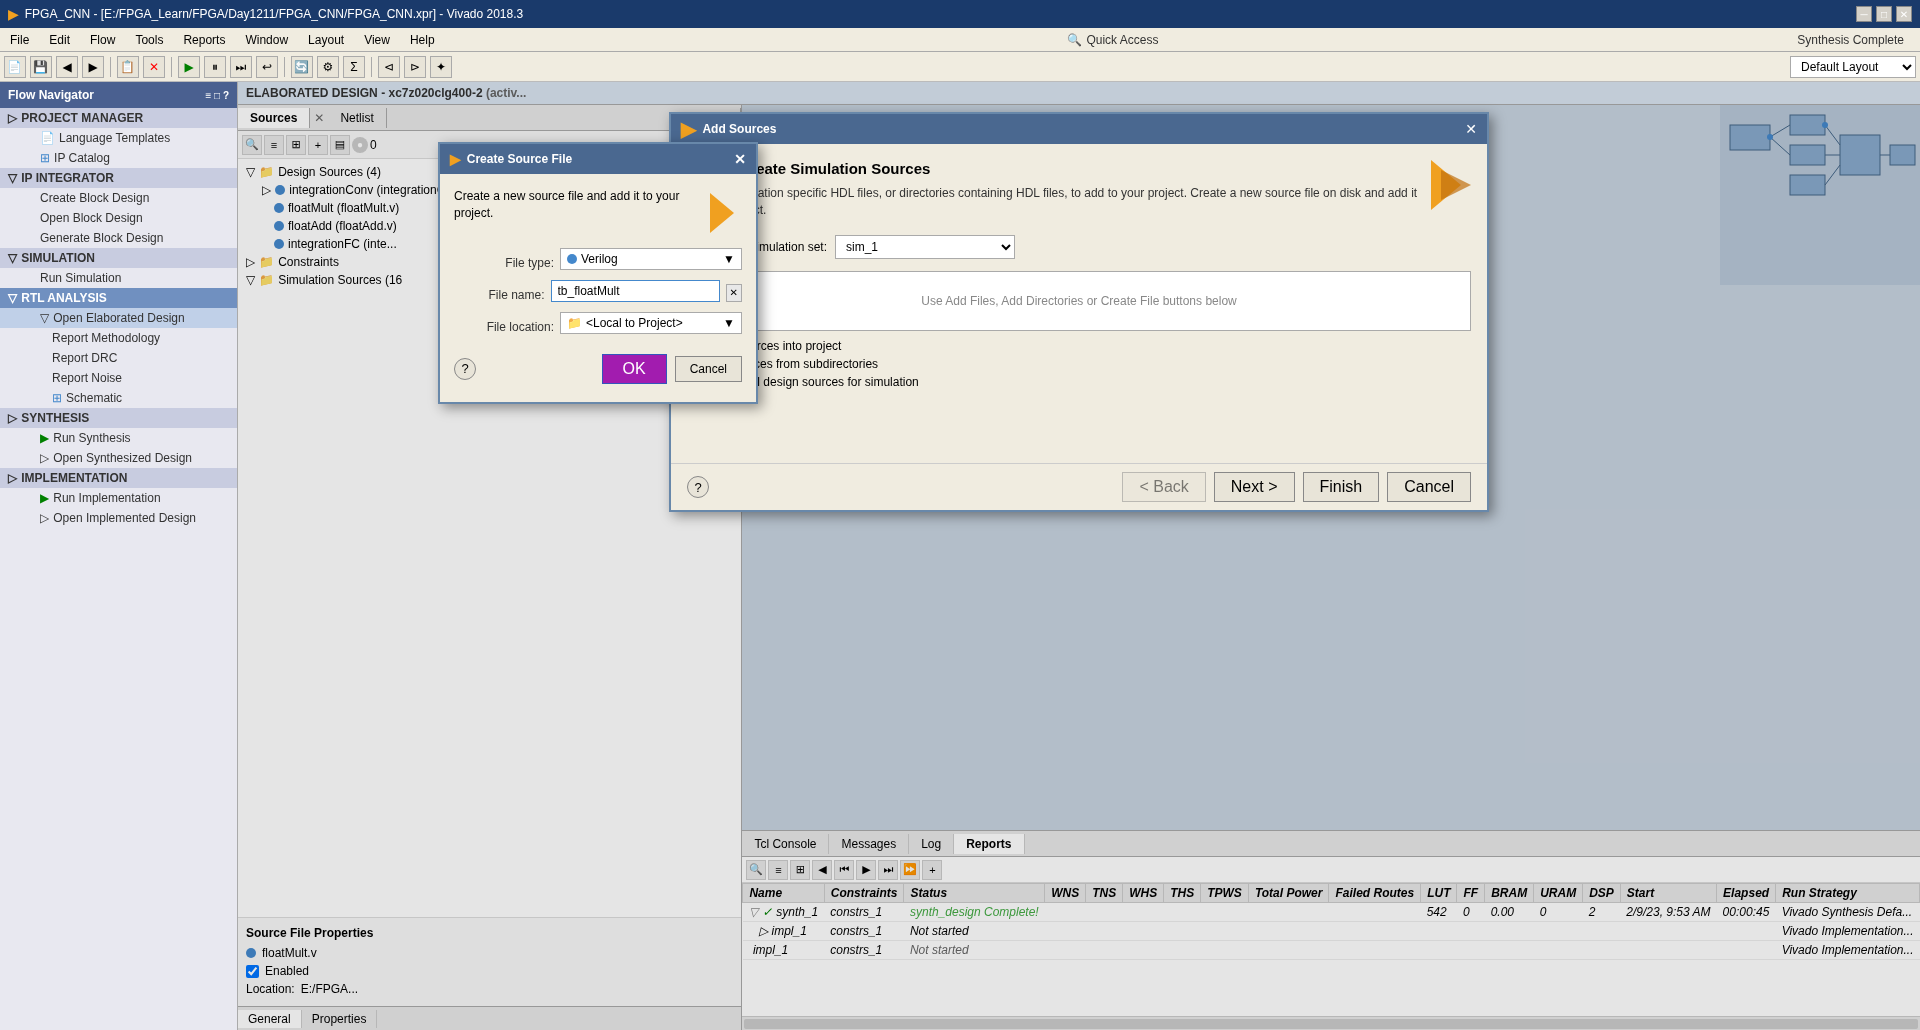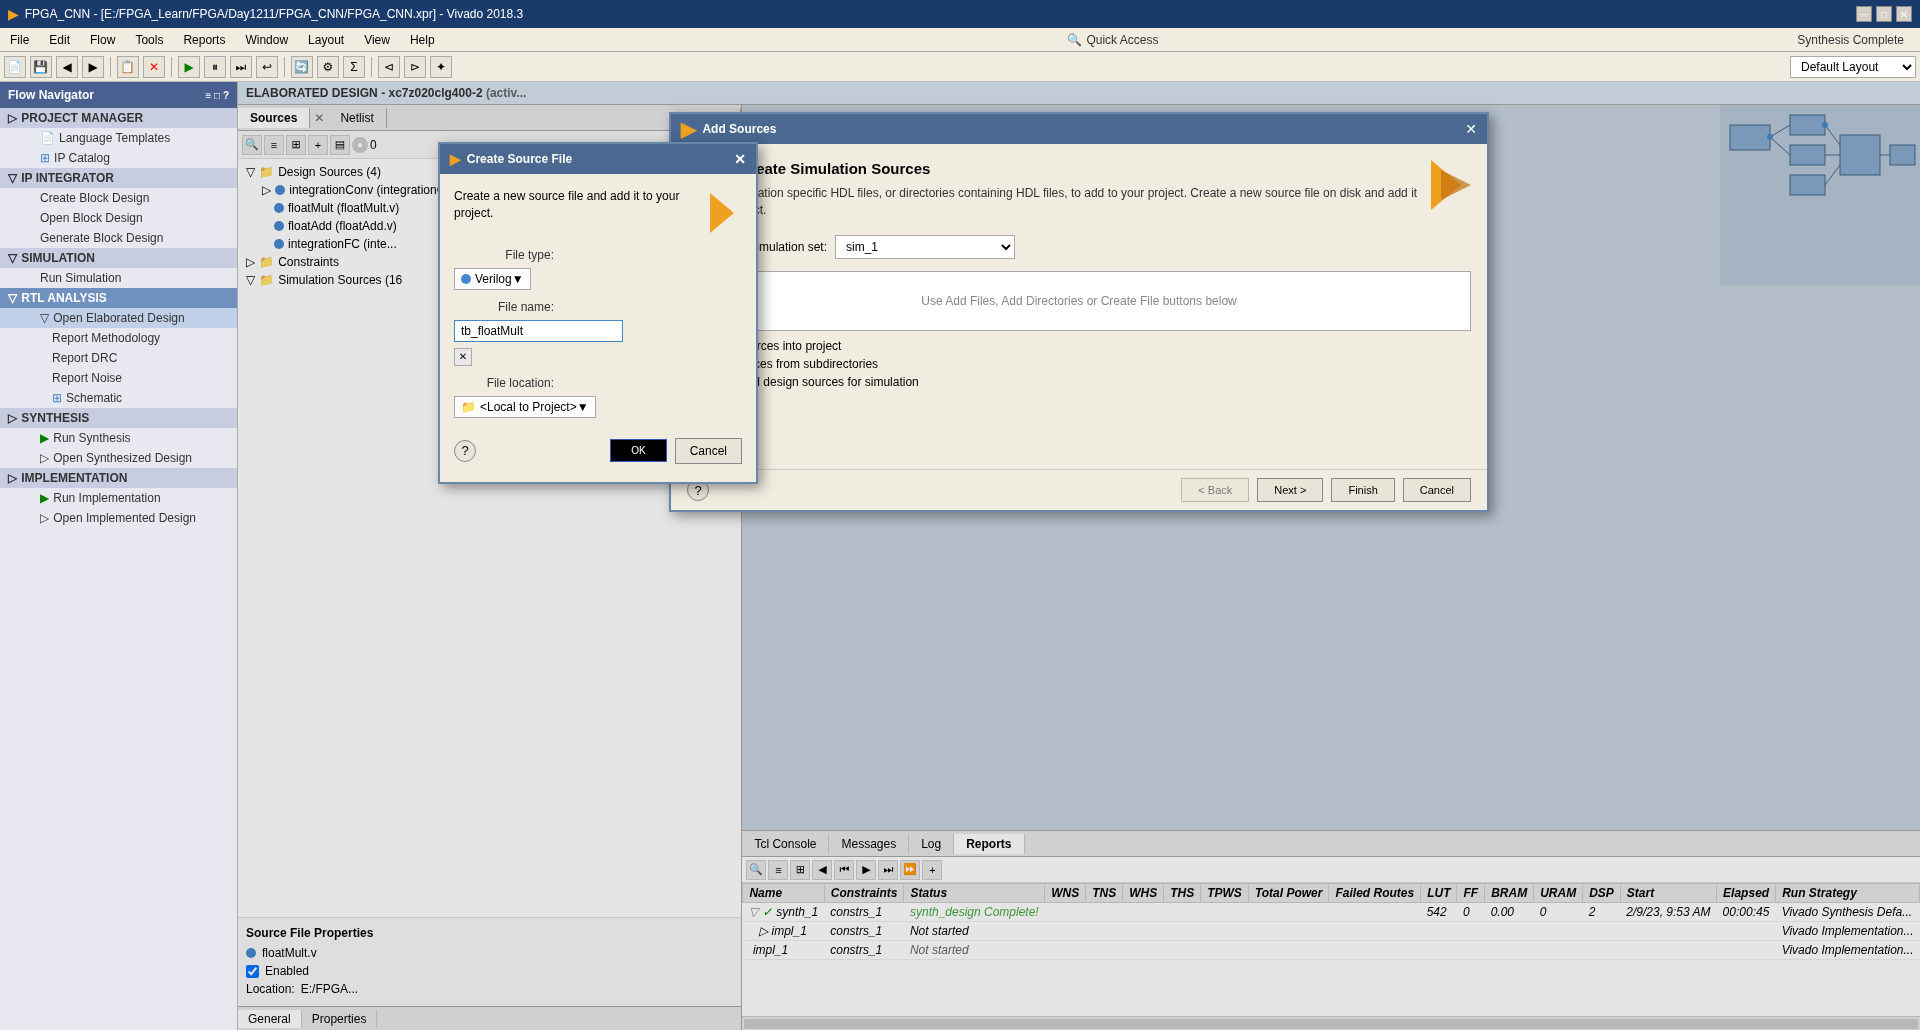--- a/index.html
+++ b/index.html
@@ -221,21 +221,21 @@
       display: flex;
       align-items: center;
       justify-content: center;
       color: #888;
       font-size: 12px;
     }
     .dialog-action-btns { display: flex; gap: 12px; justify-content: flex-start; margin: 8px 0; }
     .btn-white { padding: 4px 16px; background: white; border: 1px solid #888; cursor: pointer; font-size: 12px; }
     .dialog-checkbox-row { display: flex; align-items: center; gap: 6px; margin: 4px 0; font-size: 12px; }
     .dialog-footer { display: flex; align-items: center; justify-content: flex-end; padding: 8px 16px; border-top: 1px solid #ccc; gap: 8px; background: #f0ece0; }
-    .btn-nav { padding: 5px 16px; background: #e8e4d8; border: 1px solid #888; cursor: pointer; font-size: 11px; }
+    .btn-nav { padding: 5px 16px; background: #e8e4d8; border: 1px solid #888; cursor: pointer; font-size: 16px; }
     .btn-nav-disabled { opacity: 0.5; cursor: default; }
     .help-circle { width: 22px; height: 22px; border-radius: 50%; border: 1px solid #888; display: flex; align-items: center; justify-content: center; cursor: pointer; font-size: 13px; background: #e8e4d8; margin-right: auto; }
 
     
     .inner-dialog {
       position: absolute;
       top: 60px;
       left: 200px;
       background: #f0ece0;
       border: 2px solid #6888aa;
@@ -249,27 +249,27 @@
       padding: 6px 10px;
       display: flex;
       align-items: center;
       justify-content: space-between;
       height: 30px;
       font-weight: bold;
       font-size: 13px;
     }
     .inner-dialog-body { padding: 14px; }
     .inner-dialog-desc { margin-bottom: 14px; font-size: 12px; line-height: 1.4; }
-    .inner-row { display: flex; align-items: flex-start; margin-bottom: 10px; gap: 6px; flex-direction: column; }
+    .inner-row { display: flex; align-items: flex-end; margin-bottom: 10px; gap: 6px; }
     .inner-label { width: 100px; text-align: right; font-size: 12px; color: #333; }
     .inner-select { flex: 1; padding: 3px 6px; border: 1px solid #aaa; background: white; font-size: 12px; display: flex; align-items: center; justify-content: space-between; }
     .inner-input { flex: 1; padding: 3px 6px; border: 1px solid #4488cc; background: white; font-size: 12px; }
     .input-clear { width: 18px; height: 18px; border: 1px solid #aaa; background: #e8e8e8; display: flex; align-items: center; justify-content: center; cursor: pointer; font-size: 10px; }
     .inner-footer { display: flex; align-items: center; justify-content: center; gap: 8px; padding: 10px 0 4px; }
-    .btn-ok { padding: 5px 20px; background: #000000; color: white; border: 1px solid #3355bb; cursor: pointer; font-size: 10px; }
+    .btn-ok { padding: 5px 20px; background: #a21caf; color: white; border: 1px solid #3355bb; cursor: pointer; font-size: 16px; }
     .btn-cancel { padding: 5px 14px; background: #e8e4d8; border: 1px solid #888; cursor: pointer; font-size: 12px; }
     .vivado-bird { color: #f0a020; font-size: 20px; }
 
     
     .schematic-thumb { position: absolute; right: 0; top: 0; width: 200px; height: 180px; }
 
     
     .h-scroll { height: 14px; background: #e8e8e8; border-top: 1px solid #ccc; display: flex; align-items: center; }
     .h-scroll-bar { flex: 1; height: 10px; background: #ccc; margin: 0 2px; border-radius: 2px; }
   </style>

